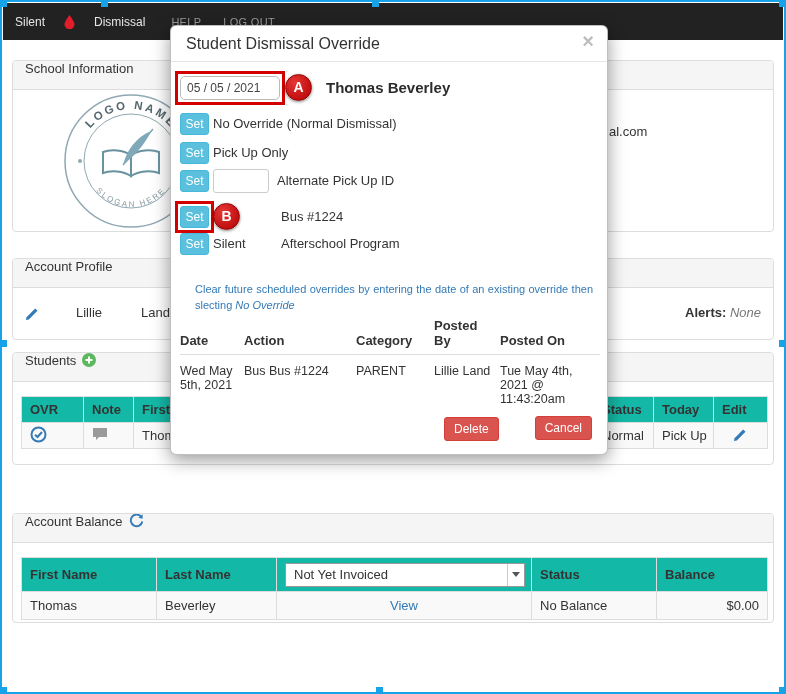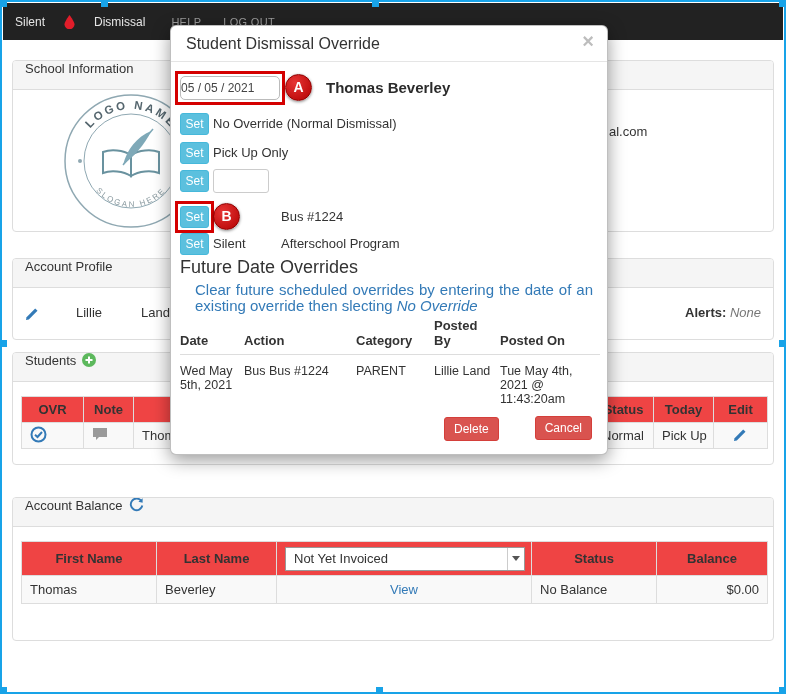--- a/index.html
+++ b/index.html
@@ -18,21 +18,21 @@
 
   
   .panel { position:absolute; left:12px; width:762px; background:#fff; border:1px solid #ddd; border-radius:4px; }
   .panel-heading { height:29px; background:#f5f5f5; border-bottom:1px solid #ddd; padding:0 12px;
                    font-size:13px; color:#333; border-radius:3px 3px 0 0; display:flex; align-items:flex-start; gap:6px; }
   .panel-body { position:relative; }
 
   
   table.grid { border-collapse:collapse; table-layout:fixed; font-size:13px; color:#333; }
   table.grid th, table.grid td { border:1px solid #ddd; padding:2px 8px; text-align:left; overflow:hidden; white-space:nowrap; }
-  table.grid th { background:#ef4444; font-weight:bold; height:26px;text-align:center; }
+  table.grid th { background:#14b8a6; font-weight:bold; height:26px; }
   table.grid td { background:#f9f9f9; height:26px; }
   .cell-center { text-align:center !important; }
   .cell-right { text-align:right !important; }
   .link { color:#337ab7; cursor:pointer; }
 
   .select-box { width:240px; height:24px; background:#fff; border:1px solid #999; display:flex; align-items:center;
                 padding-left:8px; font-weight:normal; font-size:13px; color:#333; cursor:pointer; }
   .select-caret { margin-left:auto; width:17px; height:100%; border-left:1px solid #ccc; display:flex; align-items:center; justify-content:center; }
   .select-caret i { width:0; height:0; border:4px solid transparent; border-top:5px solid #555; margin-top:4px; }
 
@@ -40,30 +40,30 @@
   .alerts em { color:#777; }
 
   
   .modal { position:absolute; left:170px; top:25px; width:438px; height:430px; background:#fff;
            border:1px solid rgba(0,0,0,.25); border-radius:6px; box-shadow:0 5px 18px rgba(0,0,0,.4); z-index:20; }
   .modal-title { position:absolute; left:15px; top:9px; font-size:16px; color:#333; }
   .modal-close { position:absolute; right:13px; top:5px; font-size:20px; font-weight:bold; color:#bdbdbd; cursor:pointer; line-height:1; }
   .modal-divider { position:absolute; left:0; top:35px; width:100%; border-bottom:1px solid #e5e5e5; }
 
   .date-input { position:absolute; left:9px; top:50px; width:100px; height:24px; border:1px solid #bbb; border-radius:5px;
-                font-size:12px; color:#444; line-height:22px; background:#fff; }
+                font-size:12px; color:#444; line-height:22px; padding-left:6px; background:#fff; }
   .student-name { position:absolute; left:155px; top:53px; font-size:15px; font-weight:600; color:#2b2b2b; }
 
   .set-btn { position:absolute; left:9px; width:29px; height:22px; background:#5bc0de; border:1px solid #46b8da;
              border-radius:3px; color:#fff; font-size:12px; line-height:20px; text-align:center; cursor:pointer; padding:0; }
   .opt-label { position:absolute; font-size:13px; color:#333; line-height:22px; }
   .alt-input { position:absolute; left:42px; top:143px; width:56px; height:24px; border:1px solid #ccc; border-radius:3px; background:#fff; }
 
   .future-heading { position:absolute; left:9px; top:231px; font-size:18px; color:#333; }
-  .future-note { position:absolute; left:24px; top:256px; width:398px; font-size:15px; line-height:15.5px;
+  .future-note { position:absolute; left:24px; top:256px; width:398px; font-size:11px; line-height:15.5px;
                  color:#337ab7; text-align:justify; }
 
   table.ovr-table { position:absolute; left:9px; top:290px; width:420px; border-collapse:collapse; table-layout:fixed; }
   table.ovr-table th { font-size:13px; font-weight:bold; color:#333; text-align:left; vertical-align:bottom;
                        padding:2px 8px 6px 0; border-bottom:1px solid #ddd; }
   table.ovr-table td { font-size:12.5px; color:#333; vertical-align:top; padding:9px 8px 0 0; }
 
   .btn-danger { position:absolute; background:#d9534f; border:1px solid #d43f3a; color:#fff; border-radius:3px;
                 font-size:12px; padding:4px 9px; cursor:pointer; }
 
@@ -209,21 +209,21 @@
                     <path d="M1.5 11.2 L10.2 2.5 L12.5 4.8 L3.8 13.5 L1 14 Z" fill="#337ab7"></path>
                   </svg>
             </span>
           </td>
         </tr>
       </tbody>
         </table>
     </div>
   </section>
 
-  <section class="panel" style="top:497px; height:144px;">
+  <section class="panel" style="top:513px; height:110px;">
     <div class="panel-heading">
       <span>Account Balance</span>
       <span class="icon-btn">
         <svg width="15" height="15" viewBox="0 0 16 16">
             <path d="M13.2 3.2 A6.2 6.2 0 1 0 14.2 8" fill="none" stroke="#337ab7" stroke-width="2"></path>
             <path d="M14.5 0.2 L14.5 5 L10 4 Z" fill="#337ab7"></path>
           </svg>
       </span>
     </div>
     <div class="panel-body" style="padding:14px 8px 0;">
@@ -274,29 +274,29 @@
     <div class="student-name">Thomas Beverley</div>
 
     <button class="set-btn" style="top:87px;">Set</button>
     <span class="opt-label" style="left:42px; top:87px;">No Override (Normal Dismissal)</span>
 
     <button class="set-btn" style="top:116px;">Set</button>
     <span class="opt-label" style="left:42px; top:116px;">Pick Up Only</span>
 
     <button class="set-btn" style="top:144px;">Set</button>
     <input class="alt-input" style="">
+    <span class="opt-label" style="left:106px; top:144px;">Alternate Pick Up ID</span>
 
     <button class="set-btn" style="top:180px;">Set</button>
     <span class="opt-label" style="left:110px; top:180px;">Bus #1224</span>
 
     <button class="set-btn" style="top:207px;">Set</button>
     <span class="opt-label" style="left:42px; top:207px;">Silent</span>
     <span class="opt-label" style="left:110px; top:207px;">Afterschool Program</span>
 
-    <div class="future-heading">Future Date Overrides</div>
     <div class="future-note">
       <span>Clear future scheduled overrides by entering the date of an existing override then slecting</span>
       <em>No Override</em>
     </div>
 
     <table class="ovr-table">
       <colgroup>
           <col style="width:64px">
           <col style="width:112px">
           <col style="width:78px">

